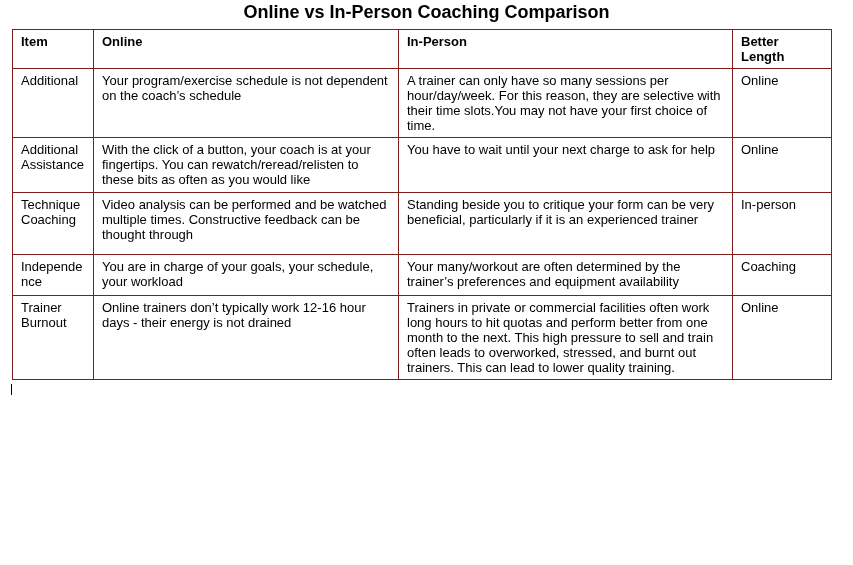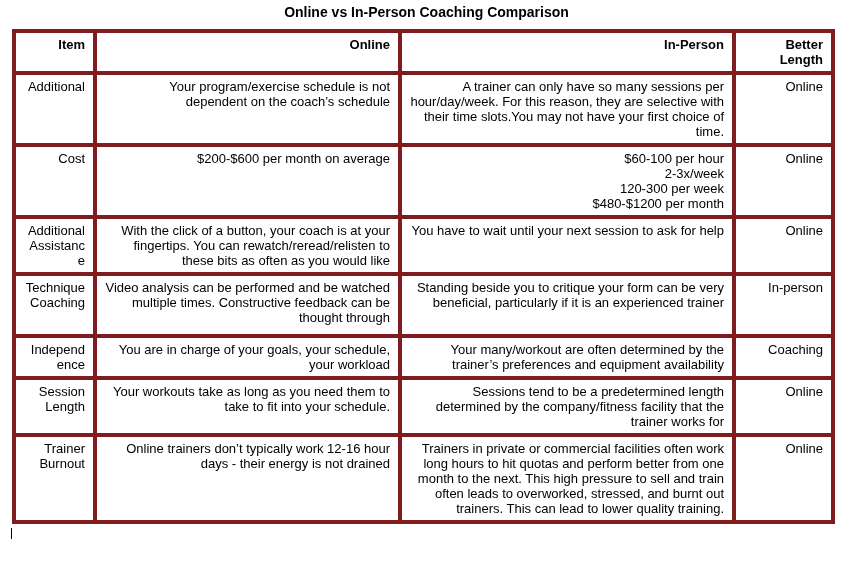--- a/index.html
+++ b/index.html
@@ -10,35 +10,35 @@
   body {
     width: 853px;
     height: 565px;
     overflow: hidden;
     font-family: "Liberation Sans", sans-serif;
     color: #000000;
   }
   .page-title {
     margin-top: 4px;
     text-align: center;
-    font-size: 14px;
+    font-size: 18px;
     font-weight: bold;
     line-height: 16px;
   }
   table.comparison {
     margin: 9px 0 0 12px;
     border-collapse: collapse;
     table-layout: fixed;
     width: 819px;
   }
   table.comparison th,
   table.comparison td {
-    border: 4px solid #7f1d1d;
+    border: 1px solid #7f1d1d;
     vertical-align: top;
-    text-align: right;
+    text-align: left;
     padding: 4px 8px;
     font-size: 13px;
     line-height: 15px;
     white-space: pre-line;
     overflow-wrap: break-word;
     word-wrap: break-word;
   }
   table.comparison th {
     font-weight: bold;
     font-size: 13px;
@@ -69,53 +69,38 @@
     <th>Online</th>
     <th>In-Person</th>
     <th>Better Length</th>
   </tr>
   <tr style="height:67px">
     <td>Additional</td>
     <td>Your program/exercise schedule is not dependent on the coach’s schedule</td>
     <td>A trainer can only have so many sessions per hour/day/week. For this reason, they are selective with their time slots.You may not have your first choice of time.</td>
     <td>Online</td>
   </tr>
-  <tr style="height:71px">
-    <td>Cost</td>
-    <td>$200-$600 per month on average</td>
-    <td>$60-100 per hour
-2-3x/week
-120-300 per week
-$480-$1200 per month</td>
-    <td>Online</td>
-  </tr>
   <tr style="height:55px">
     <td>Additional Assistance</td>
     <td>With the click of a button, your coach is at your fingertips. You can rewatch/reread/relisten to these bits as often as you would like</td>
-    <td>You have to wait until your next session to ask for help</td>
+    <td>You have to wait until your next charge to ask for help</td>
     <td>Online</td>
   </tr>
   <tr style="height:62px">
     <td>Technique Coaching</td>
     <td>Video analysis can be performed and be watched multiple times. Constructive feedback can be thought through</td>
     <td>Standing beside you to critique your form can be very beneficial, particularly if it is an experienced trainer</td>
     <td>In-person</td>
   </tr>
   <tr style="height:41px">
     <td>Independence</td>
     <td>You are in charge of your goals, your schedule, your workload</td>
     <td>Your many/workout are often determined by the trainer’s preferences and equipment availability</td>
     <td>Coaching</td>
   </tr>
-  <tr style="height:56px">
-    <td>Session Length</td>
-    <td>Your workouts take as long as you need them to take to fit into your schedule.</td>
-    <td>Sessions tend to be a predetermined length determined by the company/fitness facility that the trainer works for</td>
-    <td>Online</td>
-  </tr>
   <tr style="height:84px">
     <td>Trainer Burnout</td>
     <td>Online trainers don’t typically work 12-16 hour days - their energy is not drained</td>
     <td>Trainers in private or commercial facilities often work long hours to hit quotas and perform better from one month to the next. This high pressure to sell and train often leads to overworked, stressed, and burnt out trainers. This can lead to lower quality training.</td>
     <td>Online</td>
   </tr>
 </tbody>
   </table>
 
 <div class="partial-next-row"></div>

